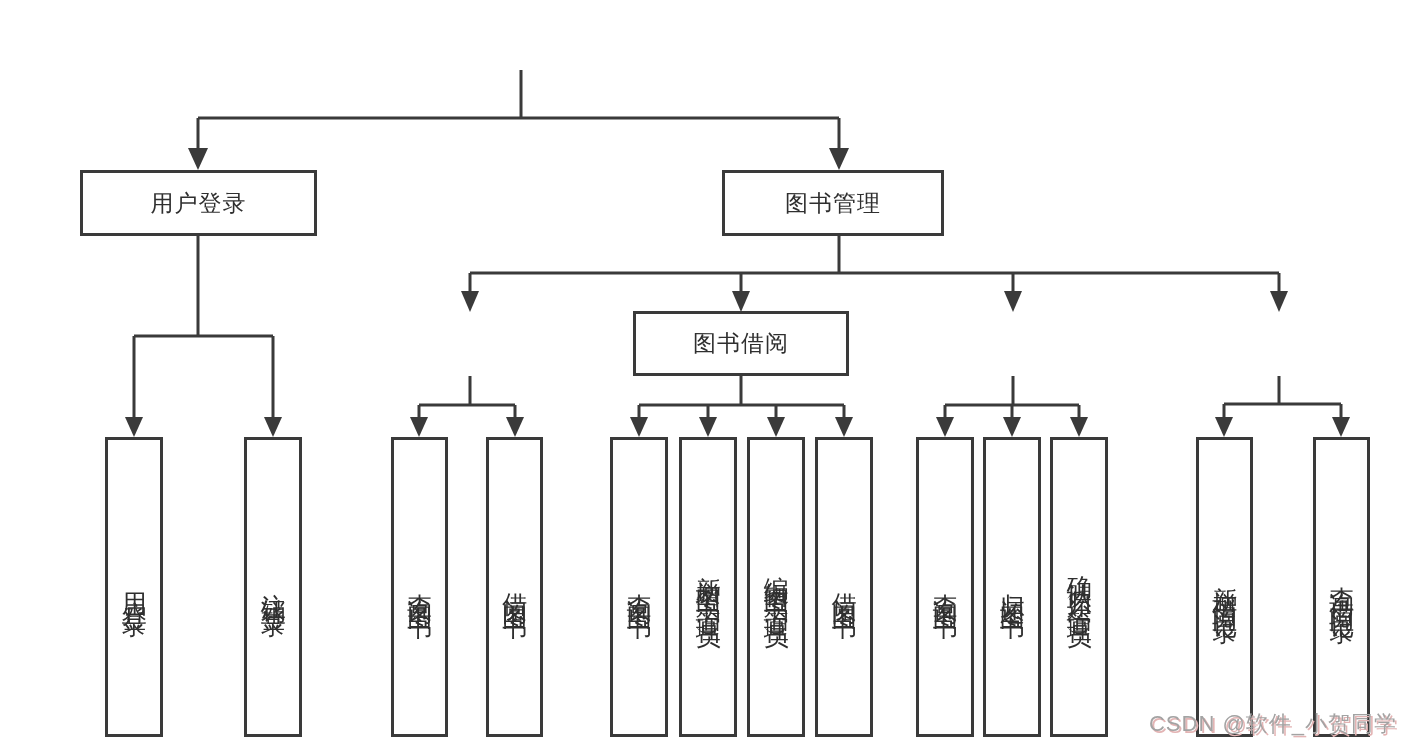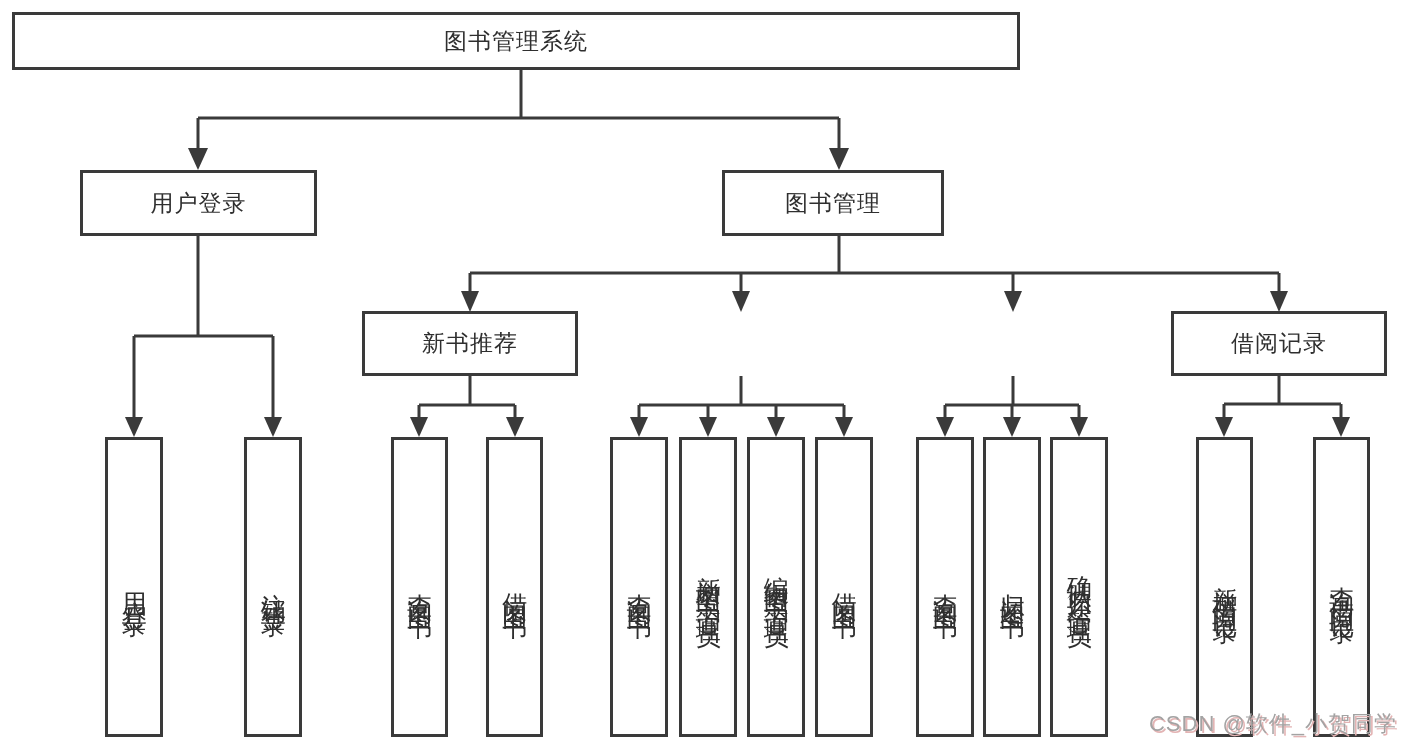--- a/index.html
+++ b/index.html
@@ -74,36 +74,30 @@
     <path d="M1013 376 V405 M945 405 H1079 M945 405 V420 M1012 405 V420 M1079 405 V420"></path>
     <polygon points="936,417 954,417 945,437"></polygon>
     <polygon points="1003,417 1021,417 1012,437"></polygon>
     <polygon points="1070,417 1088,417 1079,437"></polygon>
 
     <path d="M1279 376 V404 M1224 404 H1341 M1224 404 V420 M1341 404 V420"></path>
     <polygon points="1215,417 1233,417 1224,437"></polygon>
     <polygon points="1332,417 1350,417 1341,437"></polygon>
   </svg>
 
-  <div class="box h" style="left:12px;top:12px;width:1008px;height:58px">
-    <span>图书管理系统</span>
-  </div>
 
   <div class="box h" style="left:80px;top:170px;width:237px;height:66px">
     <span>用户登录</span>
   </div>
   <div class="box h" style="left:722px;top:170px;width:222px;height:66px">
     <span>图书管理</span>
   </div>
 
-  <div class="box h" style="left:362px;top:311px;width:216px;height:65px">
-    <span>新书推荐</span>
-  </div>
-  <div class="box h" style="left:1171px;top:311px;width:216px;height:65px">
-    <span>借阅记录</span>
+  <div class="box h" style="left:633px;top:311px;width:216px;height:65px">
+    <span>图书借阅</span>
   </div>
 
   <div class="box v" style="left:105px;top:437px;width:58px;height:300px">
     <span>用户登录</span>
   </div>
   <div class="box v" style="left:244px;top:437px;width:58px;height:300px">
     <span>注销登录</span>
   </div>
 
   <div class="box v" style="left:391px;top:437px;width:57px;height:300px">

